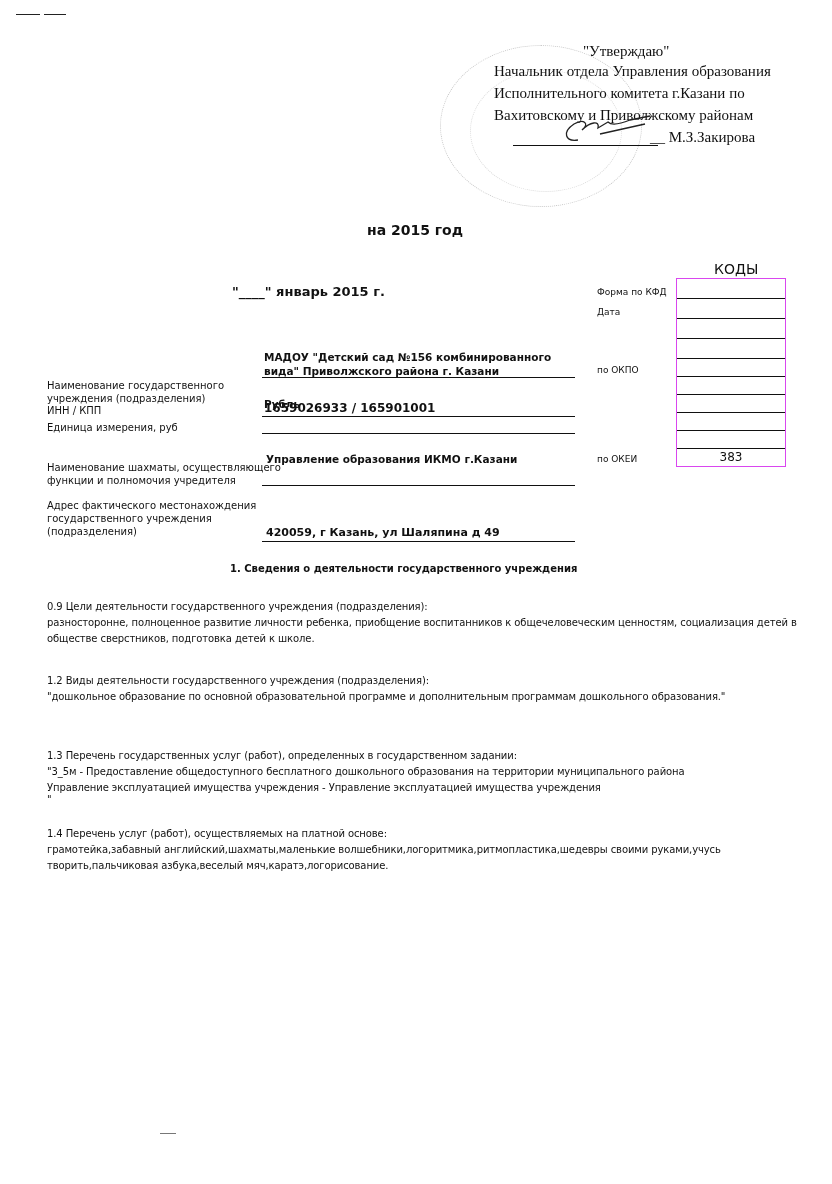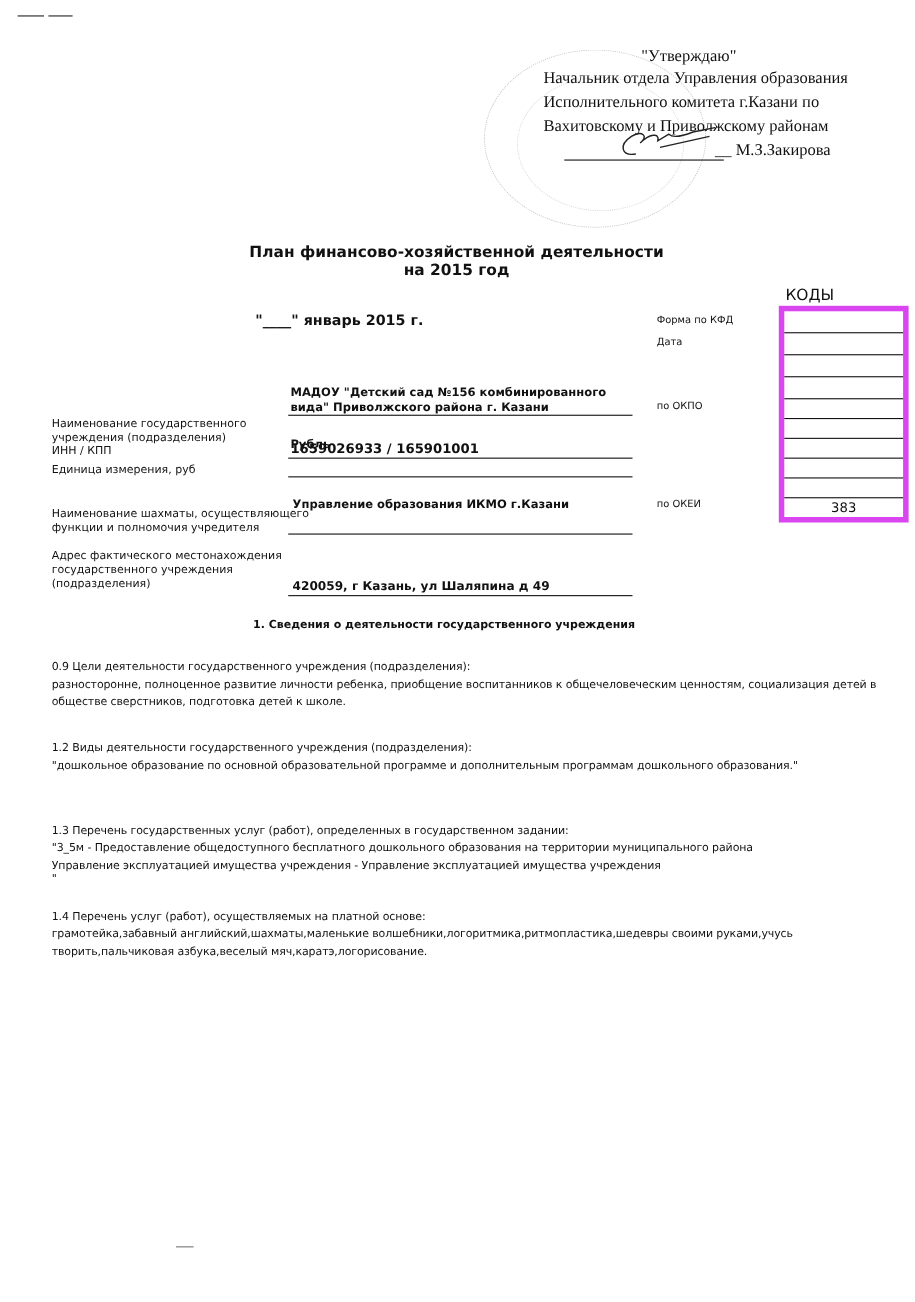--- a/index.html
+++ b/index.html
@@ -18,21 +18,21 @@
            border:1px dotted #b0b0b0; opacity:0.45; }
   .sig-line { position:absolute; left:513px; top:145px; width:145px; border-top:1px solid #111; }
 
   
   .title { font-size:14px; font-weight:bold; text-align:center; }
 
   
   .uline { position:absolute; border-top:1px solid #111; }
 
   
-  .codes { position:absolute; left:676px; top:278px; width:108px; border:5px solid #d946ef;margin-left:32px; }
+  .codes { position:absolute; left:676px; top:278px; width:108px; border:1px solid #d946ef; }
   .codes .cell { height:17px; border-bottom:1px solid #111; font-size:12px; text-align:center; line-height:17px; }
   .codes .cell:last-child { border-bottom:none; }
 
   .scan-mark { position:absolute; background:#222; height:1px; }
 </style>
 </head>
 <body>
 
 <div class="scan-mark" style="left:16px;top:14px;width:24px;"></div>
 <div class="scan-mark" style="left:44px;top:14px;width:22px;"></div>
@@ -45,21 +45,20 @@
 <div class="abs serif approve" style="left:494px;top:60px;">Начальник отдела Управления образования</div>
 <div class="abs serif approve" style="left:494px;top:82px;">Исполнительного комитета г.Казани по</div>
 <div class="abs serif approve" style="left:494px;top:104px;">Вахитовскому и Приволжскому районам</div>
 <div class="sig-line"></div>
 <svg class="abs" style="left:560px;top:112px;" width="120" height="40" viewBox="0 0 120 40">
   <path d="M18 28 C5 30 2 20 14 12 C24 6 30 12 22 18 C30 10 40 8 38 16 L48 10 C52 14 60 12 70 8 L90 4 M40 22 L85 12" fill="none" stroke="#222" stroke-width="1.3"></path>
 </svg>
 <div class="abs serif approve" style="left:650px;top:126px;">__ М.З.Закирова</div>
 
 <div class="abs title" style="left:180px;top:222px;width:470px;">
-  <div>План финансово-хозяйственной деятельности</div>
   <div>на  2015 год</div>
 </div>
 
 <div class="abs bold" style="left:232px;top:284px;font-size:13px;">"____" январь  2015 г.</div>
 
 <div class="abs small" style="left:714px;top:263px;font-size:14px;">КОДЫ</div>
 <div class="abs small" style="left:597px;top:286px;font-size:9px;">Форма по КФД</div>
 <div class="abs small" style="left:597px;top:306px;font-size:9px;">Дата</div>
 <div class="abs small" style="left:597px;top:364px;font-size:9px;">по ОКПО</div>
 <div class="abs small" style="left:597px;top:453px;font-size:9px;">по ОКЕИ</div>

